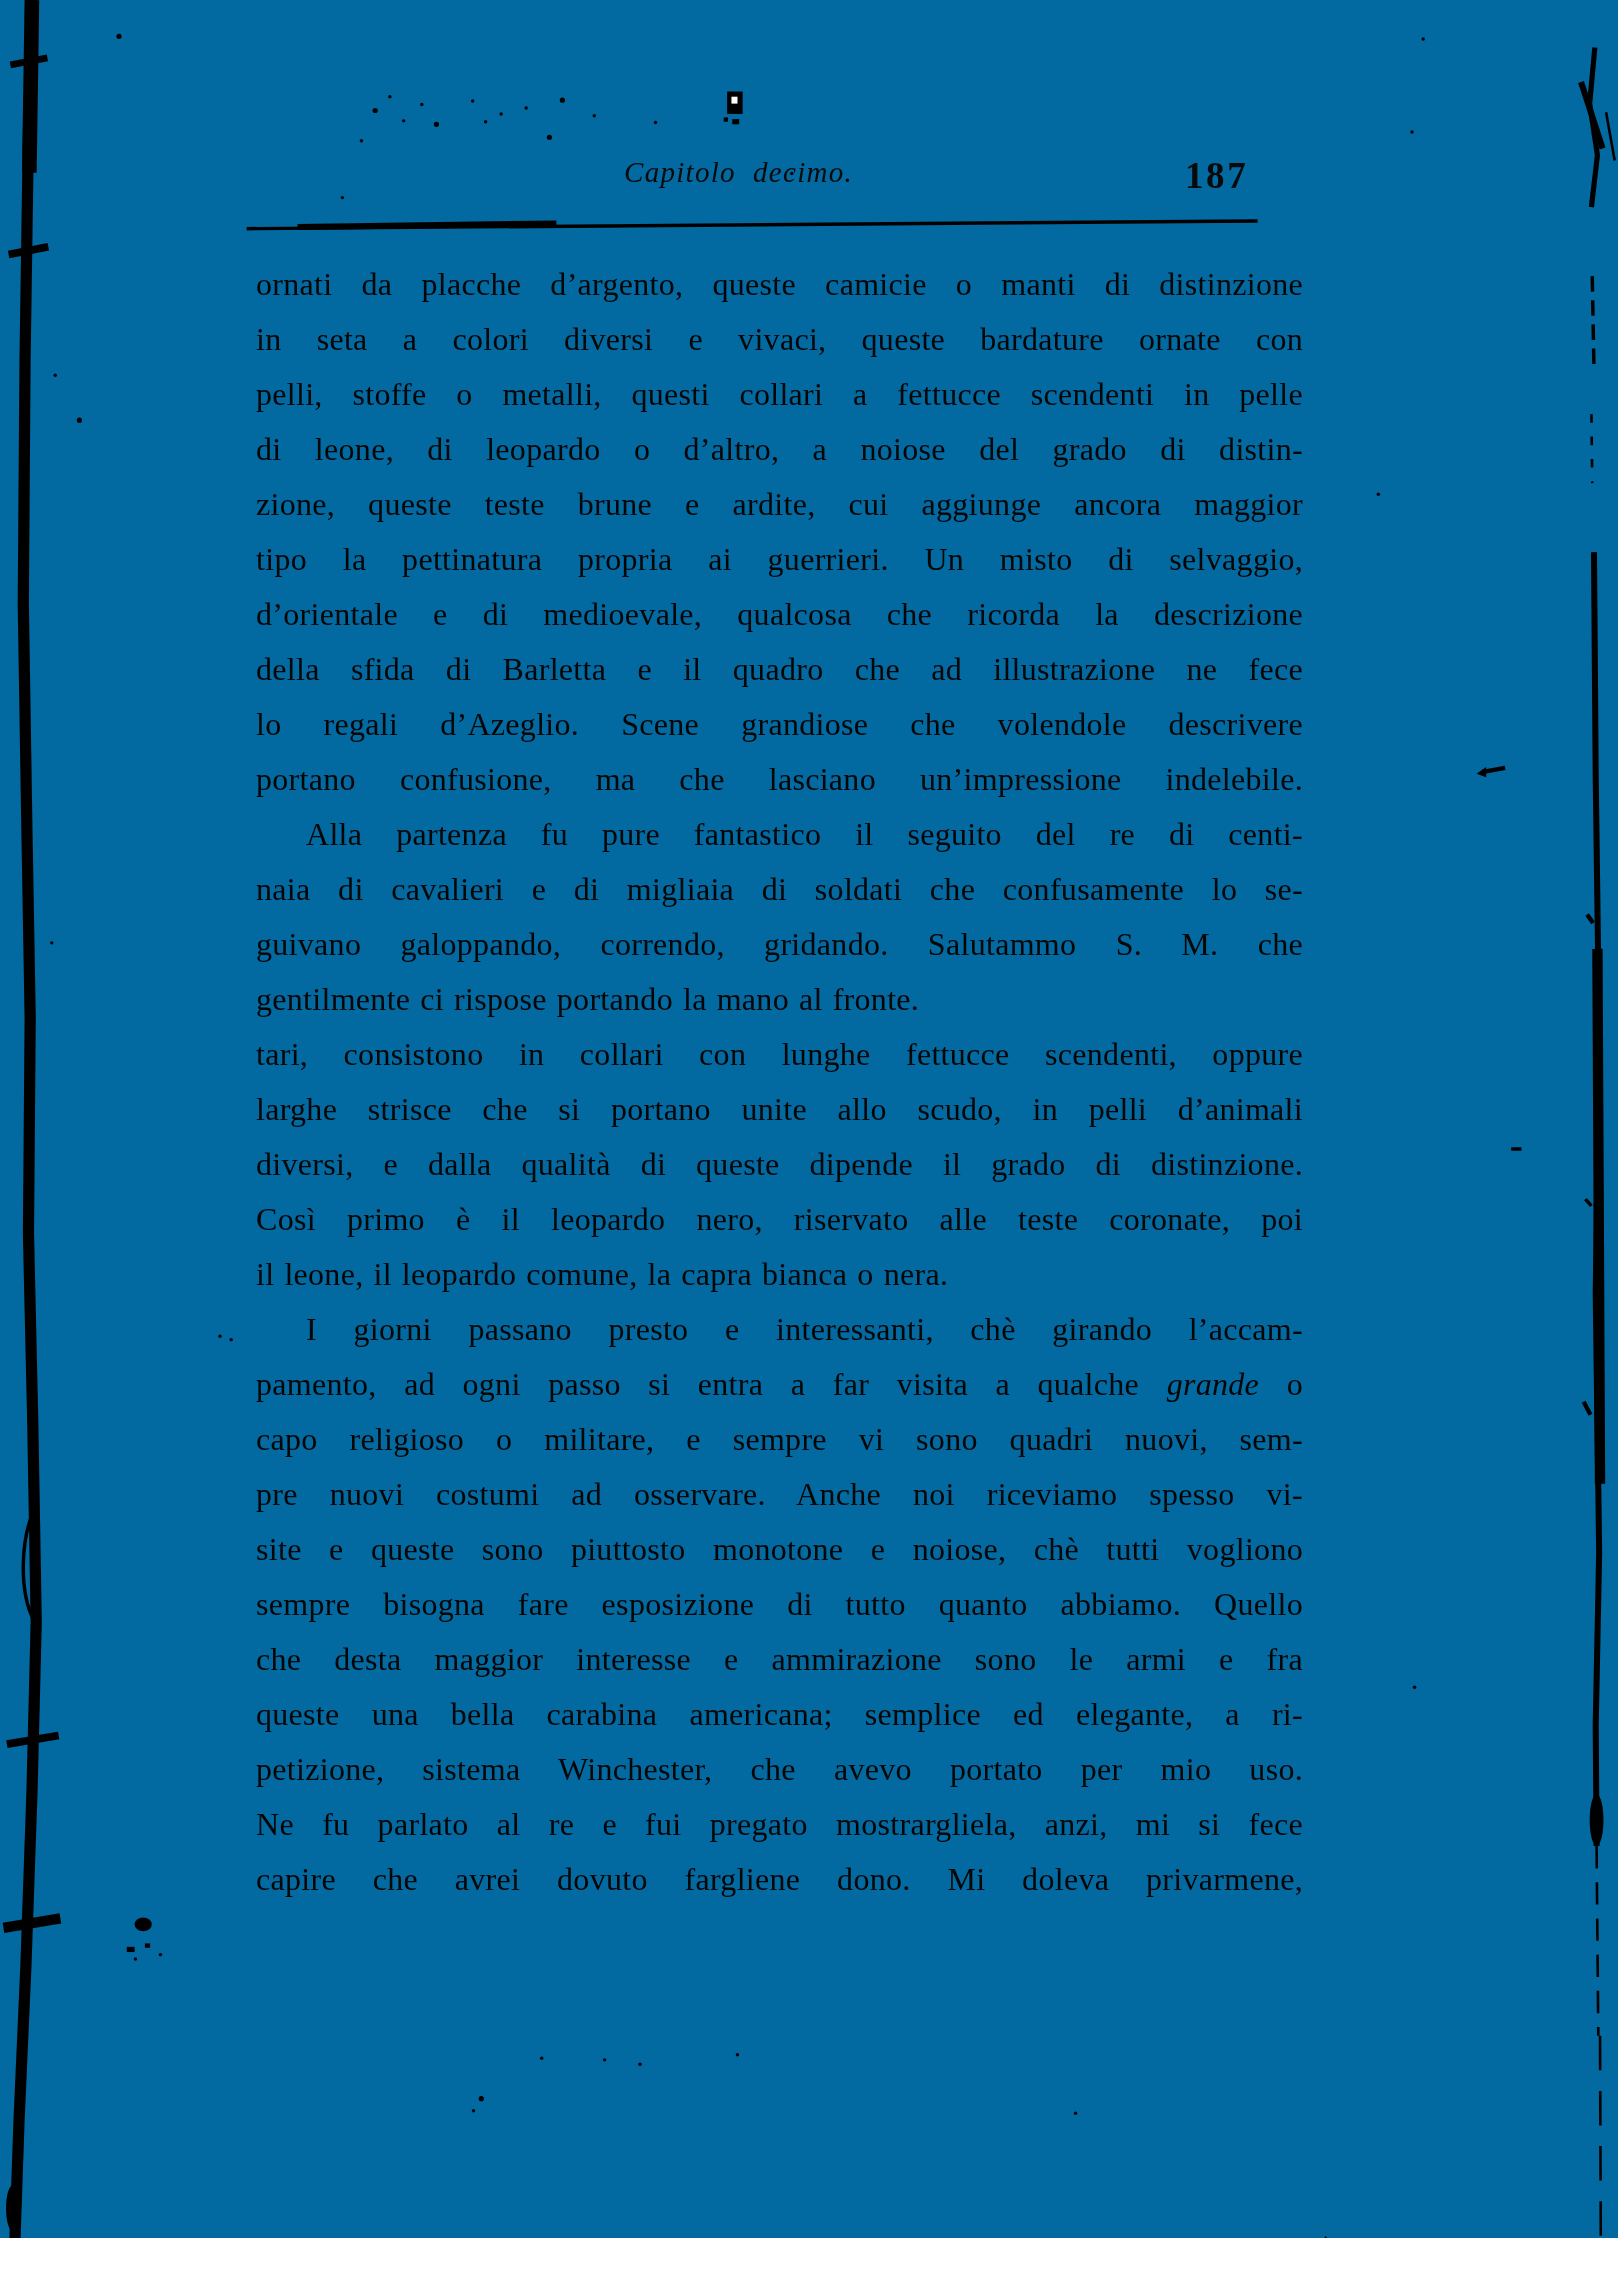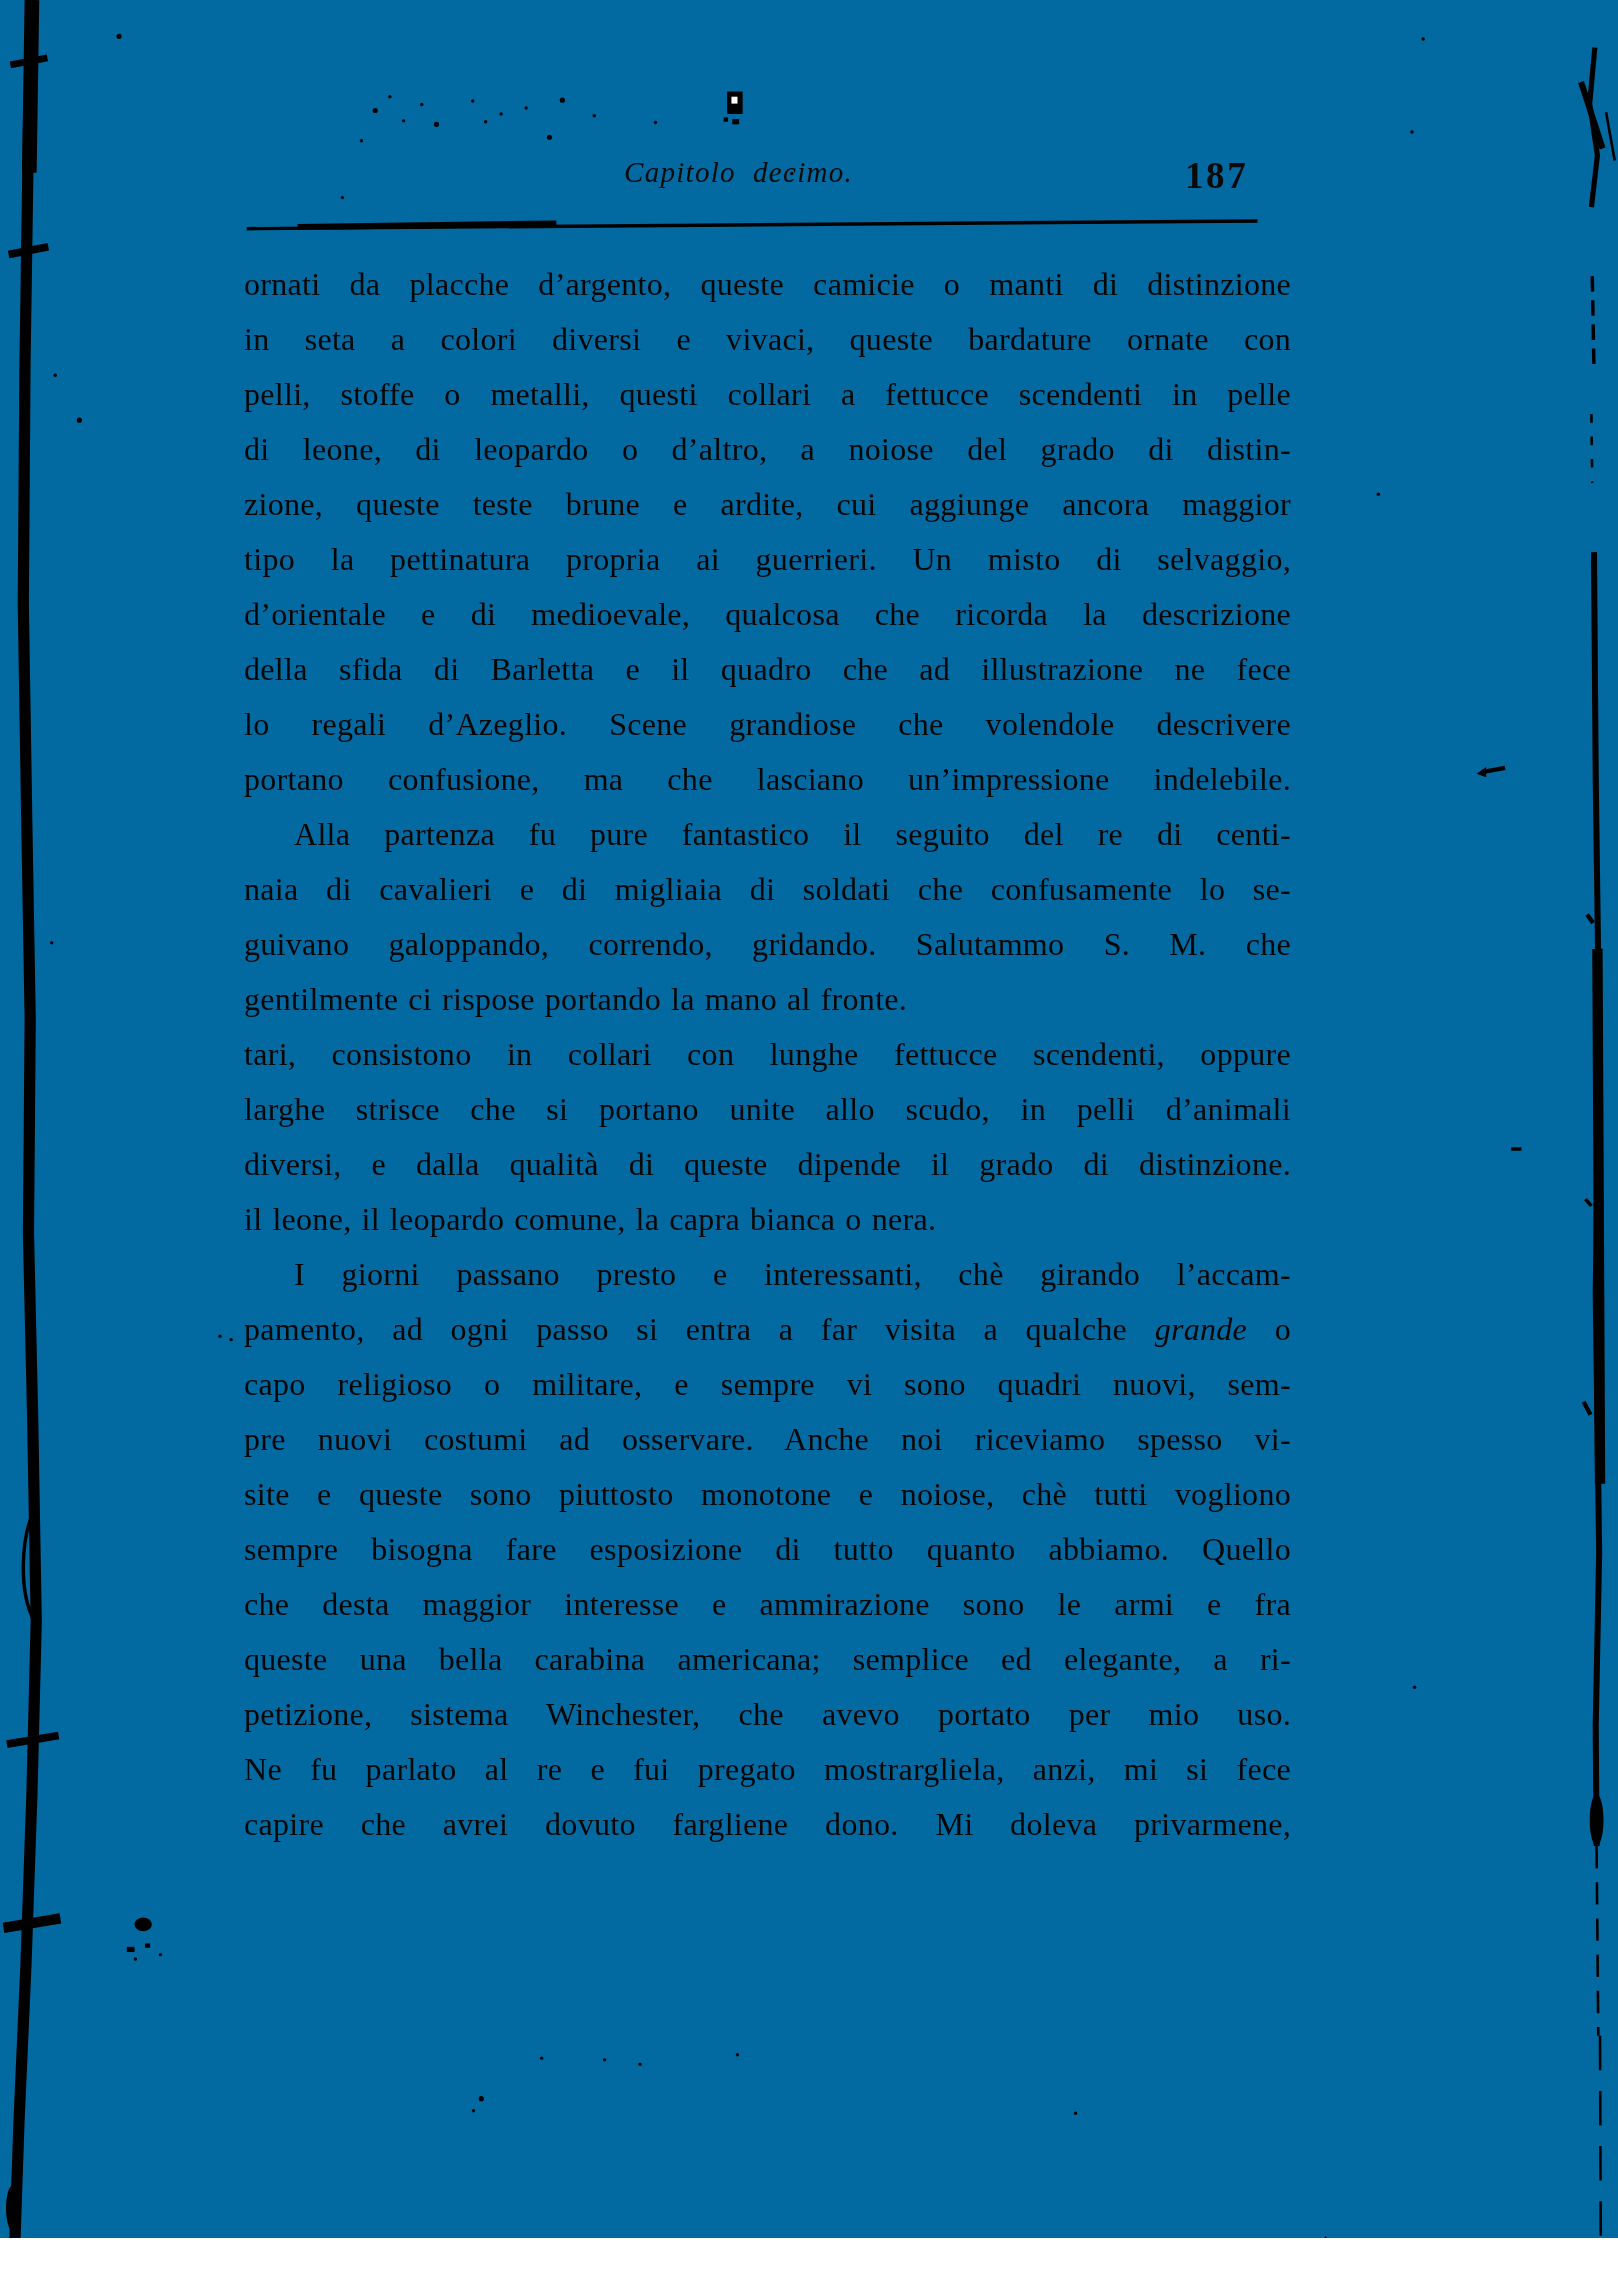--- a/index.html
+++ b/index.html
@@ -39,21 +39,21 @@
     left: 1185px;
     top: 154px;
     font-size: 37px;
     font-weight: bold;
     letter-spacing: 2.6px;
     color: #0a0a0a;
     text-align: right;
   }
   .body-text {
     position: absolute;
-    left: 244px;
+    left: 256px;
     top: 257px;
     width: 1047px;
   }
   .line {
     font-size: 32px;
     line-height: 55px;
     letter-spacing: 0.3px;
     word-spacing: 1.7px;
     text-align: justify;
     text-align-last: justify;
@@ -187,20 +187,21 @@
     <div class="line">della sfida di Barletta e il quadro che ad illustrazione ne fece</div>
     <div class="line">lo regali d’Azeglio. Scene grandiose che volendole descrivere</div>
     <div class="line">portano confusione, ma che lasciano un’impressione indelebile.</div>
     <div class="line indent">Alla partenza fu pure fantastico il seguito del re di centi-</div>
     <div class="line">naia di cavalieri e di migliaia di soldati che confusamente lo se-</div>
     <div class="line">guivano galoppando, correndo, gridando. Salutammo S. M. che</div>
     <div class="line end">gentilmente ci rispose portando la mano al fronte.</div>
     <div class="line">tari, consistono in collari con lunghe fettucce scendenti, oppure</div>
     <div class="line">larghe strisce che si portano unite allo scudo, in pelli d’animali</div>
     <div class="line">diversi, e dalla qualità di queste dipende il grado di distinzione.</div>
+    <div class="line">Così primo è il leopardo nero, riservato alle teste coronate, poi</div>
     <div class="line end">il leone, il leopardo comune, la capra bianca o nera.</div>
     <div class="line indent">I giorni passano presto e interessanti, chè girando l’accam-</div>
     <div class="line">
       <span>pamento, ad ogni passo si entra a far visita a qualche </span><span class="it">grande</span><span> o</span>
     </div>
     <div class="line">capo religioso o militare, e sempre vi sono quadri nuovi, sem-</div>
     <div class="line">pre nuovi costumi ad osservare. Anche noi riceviamo spesso vi-</div>
     <div class="line">site e queste sono piuttosto monotone e noiose, chè tutti vogliono</div>
     <div class="line">sempre bisogna fare esposizione di tutto quanto abbiamo. Quello</div>
     <div class="line">che desta maggior interesse e ammirazione sono le armi e fra</div>

